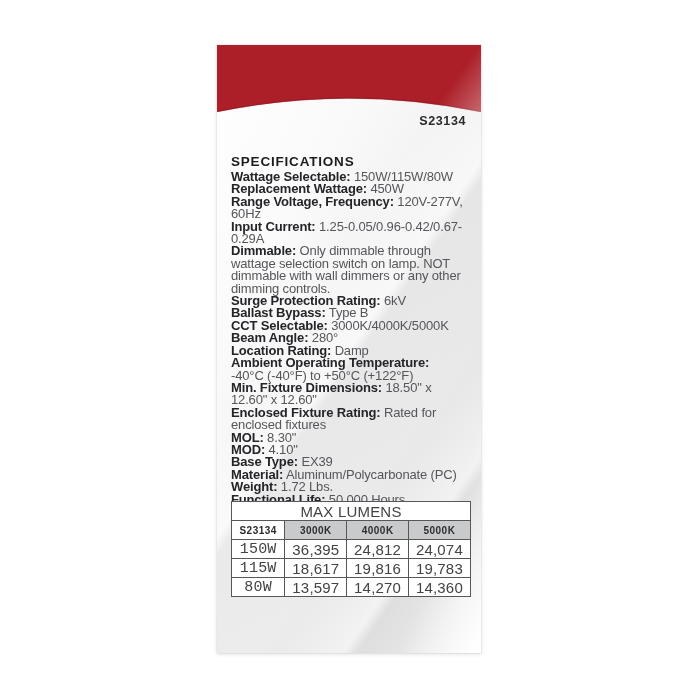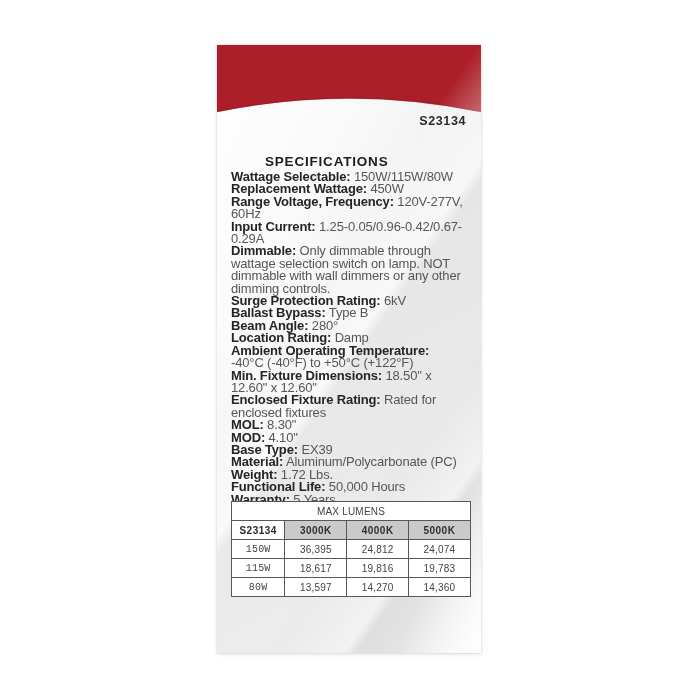--- a/index.html
+++ b/index.html
@@ -31,37 +31,37 @@
   .red-header{position:absolute;top:0;left:0;width:264px;height:70px;z-index:1;display:block;}
   .red-fill{fill:var(--brand-red);}
   .red-edge{fill:none;stroke:var(--brand-red-edge);stroke-width:1.4;opacity:.5;}
 
   .model{
     position:absolute;top:69px;right:15px;z-index:3;
     font-size:12.5px;font-weight:bold;letter-spacing:0.6px;color:#2b2b2d;
   }
   .title{
     position:absolute;top:109px;left:14px;z-index:3;
-    font-size:13.5px;font-weight:bold;letter-spacing:0.8px;color:#1c1d1f;margin-left:34px;
+    font-size:13.5px;font-weight:bold;letter-spacing:0.8px;color:#1c1d1f;
   }
   .specs{
     position:absolute;top:126px;left:14px;width:238px;z-index:3;
     font-size:13px;line-height:12.4px;letter-spacing:-0.15px;color:#55565a;
   }
   .spec b{color:#242528;font-weight:bold;}
   .spec.stacked .val{display:block;}
 
   table.lumens{
     position:absolute;left:14px;top:456px;width:240px;z-index:3;
     border-collapse:collapse;table-layout:fixed;
   }
   table.lumens th, table.lumens td{
     border:1px solid var(--table-border);
     background:#ffffff;text-align:center;vertical-align:middle;
-    height:19px;font-size:10px;font-weight:normal;color:#424346;
+    height:19px;font-size:15px;font-weight:normal;color:#424346;
     letter-spacing:0.2px;
   }
   th.t-title{font-size:11.5px;font-weight:bold;letter-spacing:1px;color:#121315;height:20px;}
   tr.t-head th{background:var(--table-header-gray);font-weight:bold;font-size:10px;color:#2d2e30;letter-spacing:0.5px;}
   tr.t-head th.corner{background:#ffffff;color:#2b2b2d;}
   td.row-label{background:var(--row-label-gray);color:#4a4b4e;font-family:Liberation Mono, monospace;}
 </style>
 </head>
 <body>
 
@@ -80,20 +80,21 @@
     <div class="title">SPECIFICATIONS</div>
 
     <div class="specs">
       <div class="spec"><b>Wattage Selectable:</b> <span class="val">150W/115W/80W</span></div>
       <div class="spec"><b>Replacement Wattage:</b> <span class="val">450W</span></div>
       <div class="spec"><b>Range Voltage, Frequency:</b> <span class="val">120V-277V, 60Hz</span></div>
       <div class="spec"><b>Input Current:</b> <span class="val">1.25-0.05/0.96-0.42/0.67-0.29A</span></div>
       <div class="spec"><b>Dimmable:</b> <span class="val">Only dimmable through wattage selection switch on lamp. NOT dimmable with wall dimmers or any other dimming controls.</span></div>
       <div class="spec"><b>Surge Protection Rating:</b> <span class="val">6kV</span></div>
       <div class="spec"><b>Ballast Bypass:</b> <span class="val">Type B</span></div>
+      <div class="spec"><b>CCT Selectable:</b> <span class="val">3000K/4000K/5000K</span></div>
       <div class="spec"><b>Beam Angle:</b> <span class="val">280°</span></div>
       <div class="spec"><b>Location Rating:</b> <span class="val">Damp</span></div>
       <div class="spec stacked"><b>Ambient Operating Temperature:</b> <span class="val">-40°C (-40°F) to +50°C (+122°F)</span></div>
       <div class="spec"><b>Min. Fixture Dimensions:</b> <span class="val">18.50" x 12.60" x 12.60"</span></div>
       <div class="spec"><b>Enclosed Fixture Rating:</b> <span class="val">Rated for enclosed fixtures</span></div>
       <div class="spec"><b>MOL:</b> <span class="val">8.30"</span></div>
       <div class="spec"><b>MOD:</b> <span class="val">4.10"</span></div>
       <div class="spec"><b>Base Type:</b> <span class="val">EX39</span></div>
       <div class="spec"><b>Material:</b> <span class="val">Aluminum/Polycarbonate (PC)</span></div>
       <div class="spec"><b>Weight:</b> <span class="val">1.72 Lbs.</span></div>

